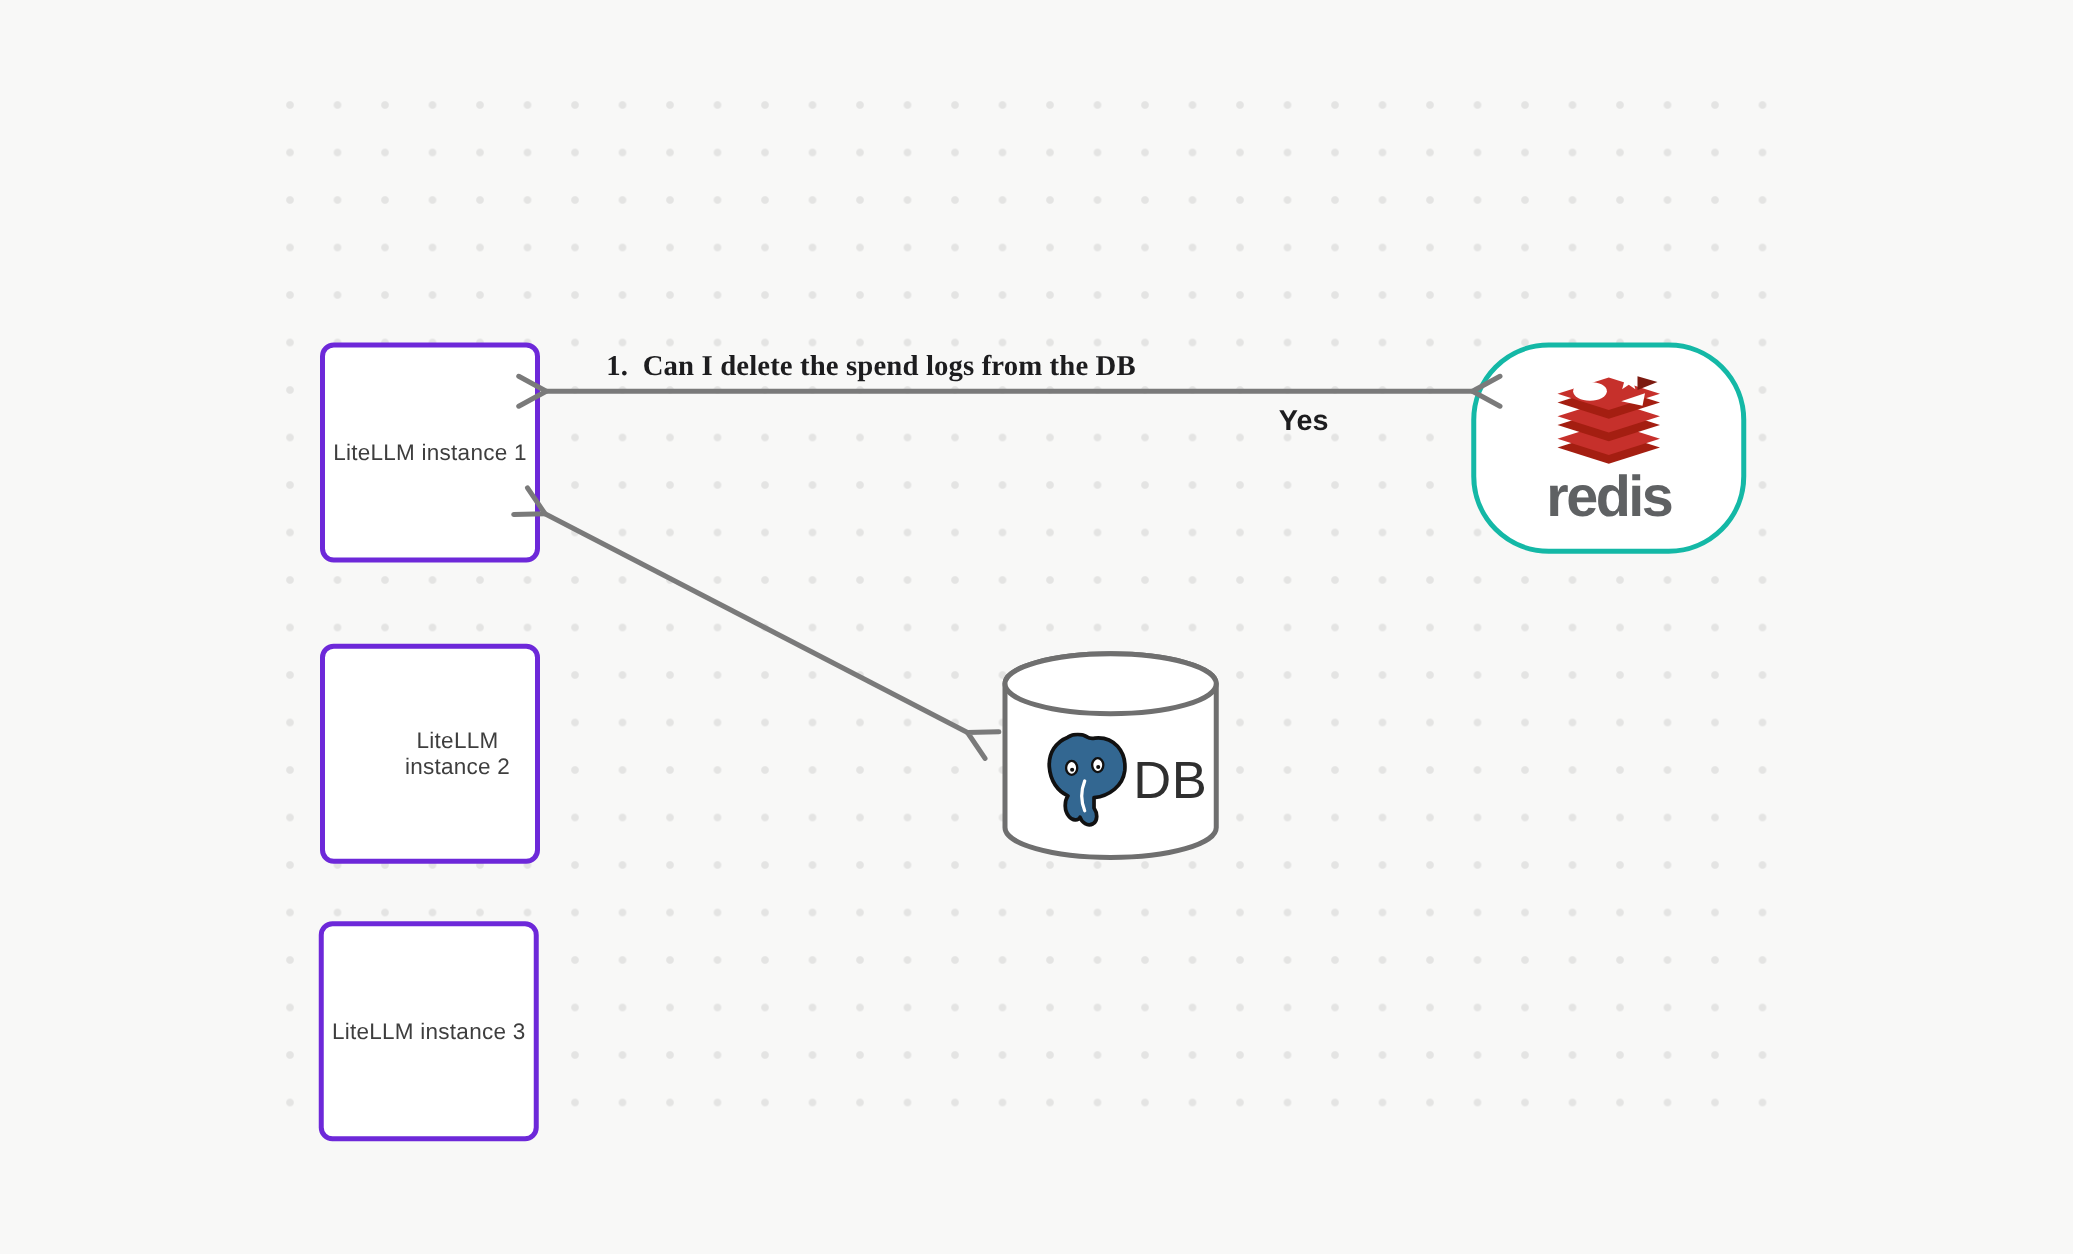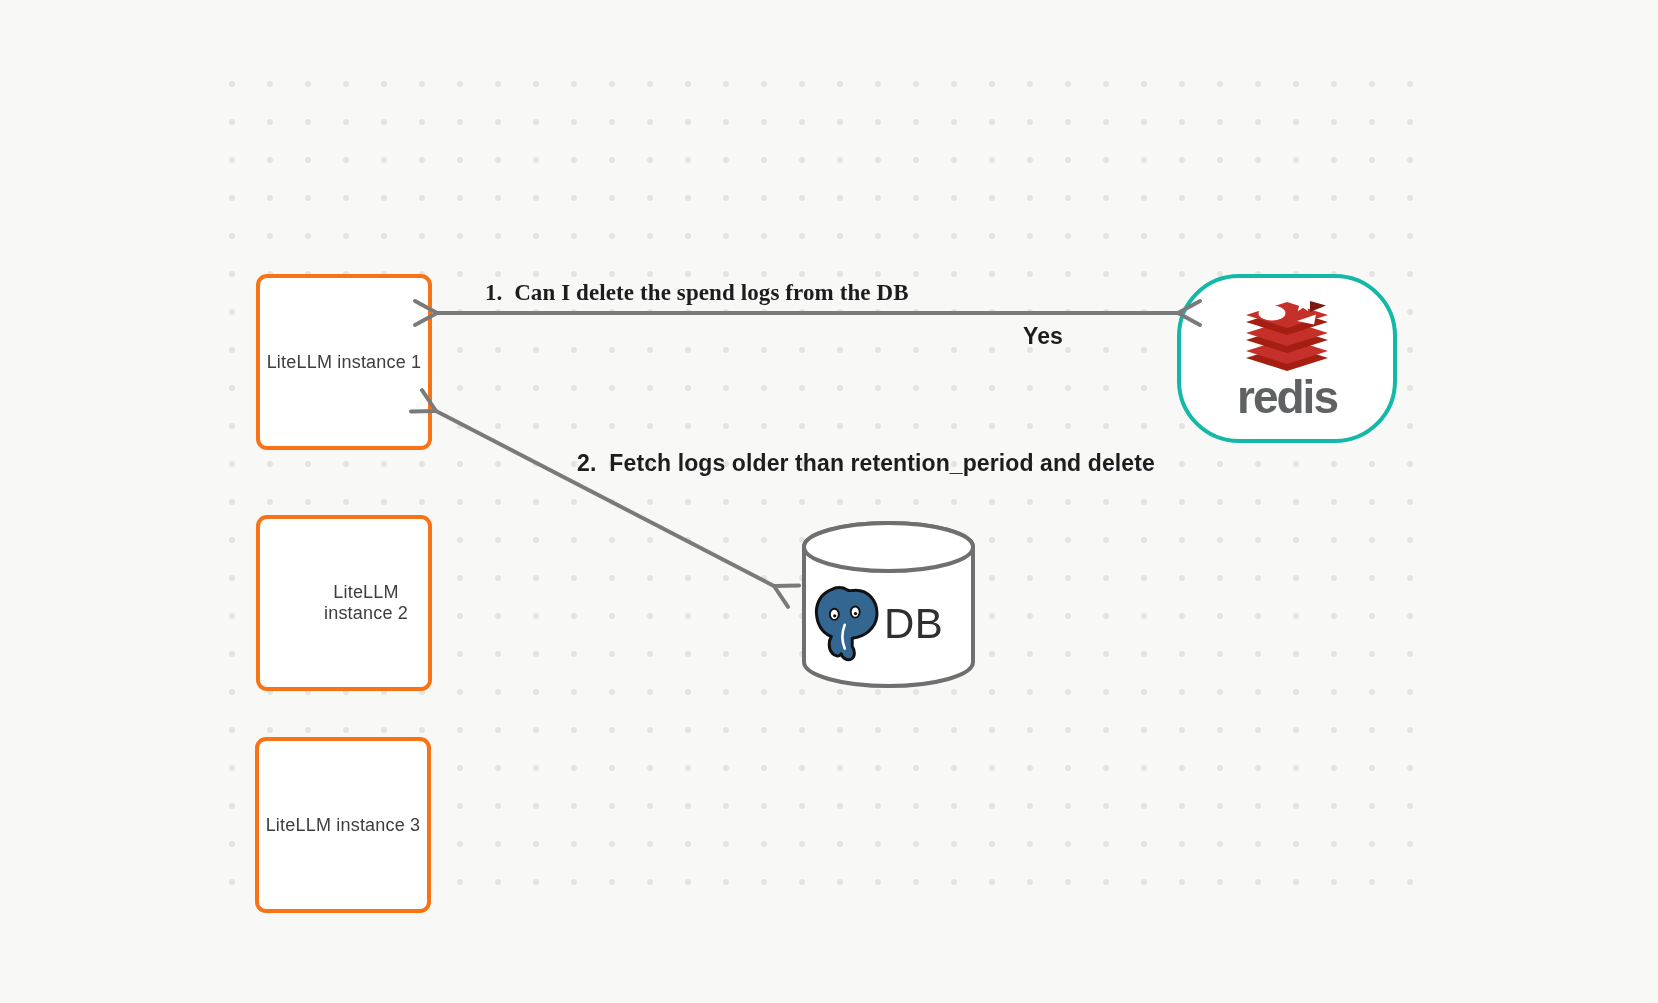--- a/index.html
+++ b/index.html
@@ -15,21 +15,21 @@
   
   .dot-grid {
     position:absolute; left:213px; top:65px; width:1216px; height:836px;
     background-image: radial-gradient(circle at 19px 19px, #e4e4e3 2.6px, rgba(228,228,227,0) 3.5px);
     background-size:38px 38px;
   }
 
   
   .node-box {
     position:absolute; width:176px; height:176px; box-sizing:border-box;
-    background:#ffffff; border:4px solid #f97316; border-radius:11px;
+    background:#ffffff; border:4px solid #6d28d9; border-radius:11px;
     display:flex; align-items:center; justify-content:center;
   }
   .node-box .box-label {
     font-size:18px; color:#3e3e3e; letter-spacing:0.2px; text-align:center;
   }
   #box-instance-1 { left:256px; top:274px; }
   #box-instance-2 { left:256px; top:515px;padding-left:44px; }
   #box-instance-3 { left:255px; top:737px; }
 
   
@@ -37,21 +37,21 @@
     position:absolute; left:1177px; top:274px; width:220px; height:169px; box-sizing:border-box;
     background:#ffffff; border:4px solid #14b8a6; border-radius:62px;
     display:flex; align-items:center; justify-content:center;
   }
 
   
   #db-node { position:absolute; left:801px; top:519px; width:175px; height:171px; }
   #db-node .cyl-svg { position:absolute; left:0; top:0; }
   #db-node .db-content {
     position:absolute; left:10px; top:60px; width:155px; height:90px;
-    display:flex; align-items:center; justify-content:flex-start;
+    display:flex; align-items:center; justify-content:flex-end;
   }
   #db-node .db-label {
     font-size:42px; line-height:1; color:#2f2f2f; margin-left:1px; letter-spacing:0.5px;
   }
 
   
   #arrows-layer { position:absolute; left:0; top:0; }
 
   
   .arrow-label {
@@ -126,15 +126,14 @@
       <marker id="chevron" viewBox="0 0 30 30" refX="4" refY="15" markerWidth="30" markerHeight="30" markerUnits="userSpaceOnUse" orient="auto-start-reverse">
         <path d="M26,3 L4,15 L26,27" fill="none" stroke="#7a7a7a" stroke-width="4" stroke-linecap="round" stroke-linejoin="round"></path>
       </marker>
     </defs>
     <line x1="437" y1="313" x2="1178" y2="313" stroke="#7a7a7a" stroke-width="4" marker-start="url(#chevron)" marker-end="url(#chevron)"></line>
     <line x1="436" y1="411" x2="774" y2="586" stroke="#7a7a7a" stroke-width="4" marker-start="url(#chevron)" marker-end="url(#chevron)"></line>
   </svg>
 
   <div class="arrow-label" id="arrow1-label">1.  Can I delete the spend logs from the DB</div>
   <div class="arrow-label" id="arrow1-answer">Yes</div>
-  <div class="arrow-label" id="arrow2-label">2.  Fetch logs older than retention_period and delete</div>
 
 </div>
 
 </body></html>

